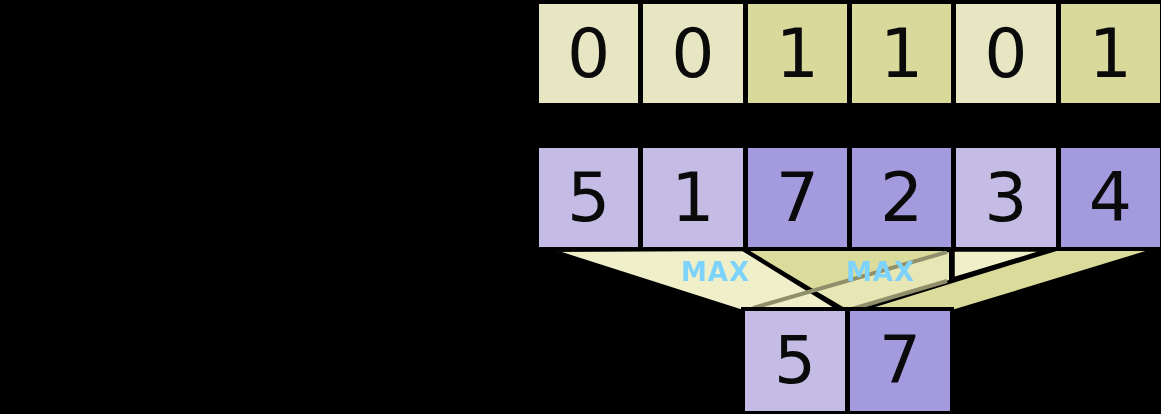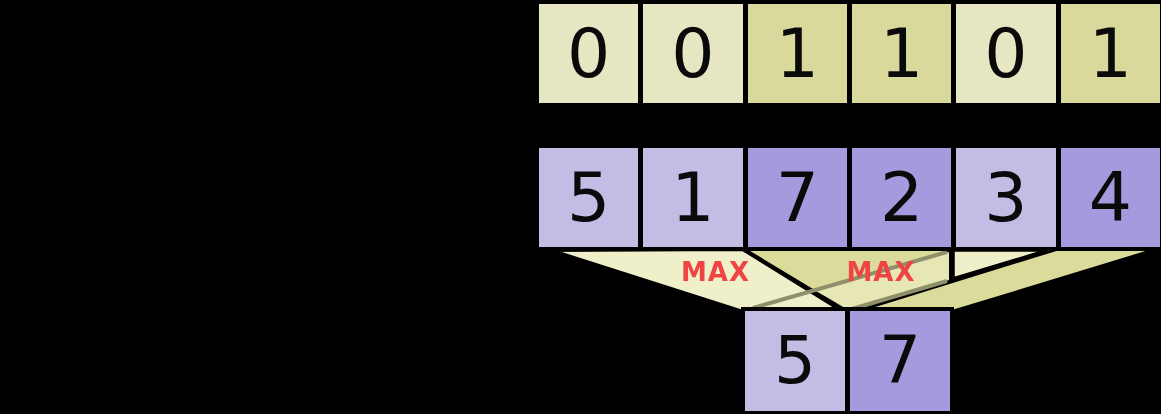--- a/index.html
+++ b/index.html
@@ -39,22 +39,21 @@
   .tone-yellow-light { background: #e6e6c2; }
   .tone-yellow-dark  { background: #d9d99c; }
   .tone-purple-light { background: #c5bce6; }
   .tone-purple-dark  { background: #a49bdf; }
 
   .max-label {
     position: absolute;
     font-size: 26px;
     font-weight: bold;
     letter-spacing: 1px;
-    color: #ef4444;
-    text-align: center;
+    color: #7dd3fc;
     line-height: 24px;
   }
   .max-left  { left: 681px; top: 260px; width: 68px; }
   .max-right { left: 846px; top: 260px; width: 70px; }
 </style>
 </head>
 <body>
 
 <div class="stage">
 

